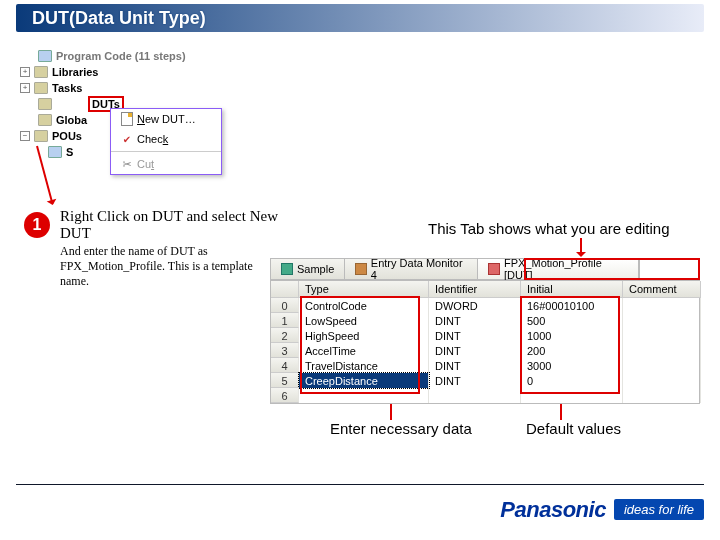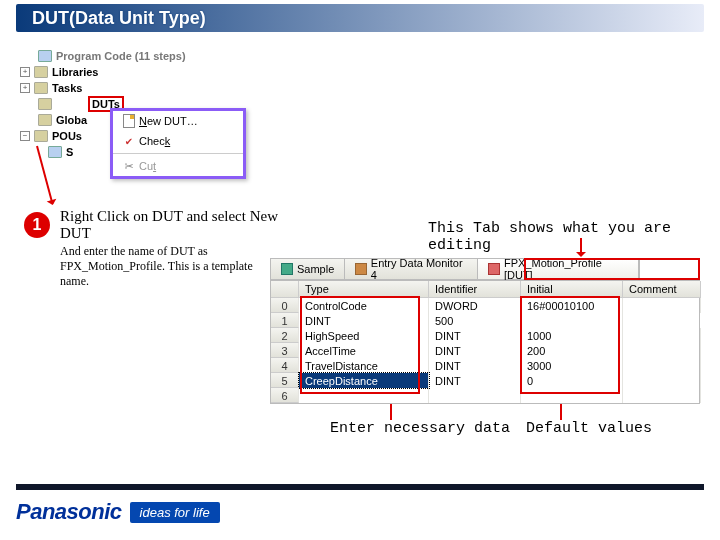--- a/index.html
+++ b/index.html
@@ -54,23 +54,23 @@
     border-radius: 1px;
   }
   .tree-icon.blue { background:#b8d0f0; border-color:#7a9; }
   .tree-label { font-weight: bold; color: #000; }
   .tree-cutoff { color:#777; font-weight:bold; }
   .dut-highlight { border:2px solid #d00; padding:0 2px;margin-left:32px; }
 
   .context-menu {
     position: absolute;
     top: 108px; left: 110px;
-    width: 136px;
+    width: 112px;
     background: #fff;
-    border: 3px solid #8b5cf6;
+    border: 1px solid #8b5cf6;
     box-shadow: 2px 2px 4px rgba(0,0,0,0.25);
     font-size: 11px;
   }
   .menu-row {
     display: flex;
     align-items: center;
     height: 20px;
     padding: 0 6px;
   }
   .menu-icon-slot {
@@ -108,21 +108,21 @@
     font-family: Liberation Serif, serif;
   }
   .step-sub {
     position: absolute;
     top: 244px; left: 60px;
     width: 210px;
     font-size: 12px;
     font-family: "Times New Roman", serif;
   }
 
-  .annot { position:absolute; font-size:15px; font-family:Liberation Mono, monospace; }
+  .annot { position:absolute; font-size:15px; font-family:Liberation Sans, sans-serif; }
   .annot.tab-note { top: 220px; left: 428px; }
   .annot.enter-data { top: 420px; left: 330px; }
   .annot.defaults  { top: 420px; left: 526px; }
 
   .arrow-down { position:absolute; width:2px; background:#d00; }
   .arrow-down::after { content:""; position:absolute; bottom:-6px; left:-4px; border:5px solid transparent; border-top-color:#d00; }
   .arrow-up { position:absolute; width:2px; background:#d00; }
   .arrow-up::after { content:""; position:absolute; top:-6px; left:-4px; border:5px solid transparent; border-bottom-color:#d00; }
 
   .tabs-bar {
@@ -192,23 +192,24 @@
     border: 2px solid #d00;
     pointer-events: none;
   }
   .red-box.tab-box   { top: 258px; left: 524px; width: 176px; height: 22px; }
   .red-box.ident-box { top: 296px; left: 300px; width: 120px; height: 98px; }
   .red-box.init-box  { top: 296px; left: 520px; width: 100px; height: 98px; }
 
   .footer {
     position: absolute;
     bottom: 12px; left: 16px; right: 16px;
-    border-top: 6px solid #0f172a;
+    border-top: 1px solid #0f172a;
     height: 44px;
     display: flex;
+    justify-content: flex-end;
     align-items: center;
     gap: 8px;
     padding-top: 6px;
   }
   .brand {
     font-weight: bold;
     font-style: italic;
     color: #00309a;
     font-size: 22px;
     letter-spacing: -0.5px;
@@ -323,20 +324,21 @@
   <div id="grid-body">
       <div class="grid-row">
         <div class="rownum">0</div>
         <div>ControlCode</div>
         <div>DWORD</div>
         <div>16#00010100</div>
         <div></div>
       </div>
       <div class="grid-row">
         <div class="rownum">1</div>
+        <div>LowSpeed</div>
         <div>DINT</div>
         <div>500</div>
         <div></div>
       </div>
       <div class="grid-row">
         <div class="rownum">2</div>
         <div>HighSpeed</div>
         <div>DINT</div>
         <div>1000</div>
         <div></div>

